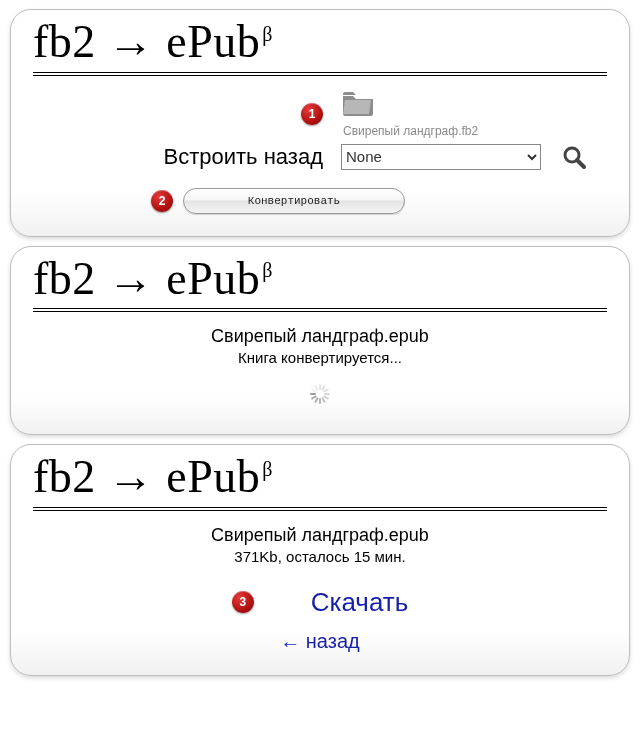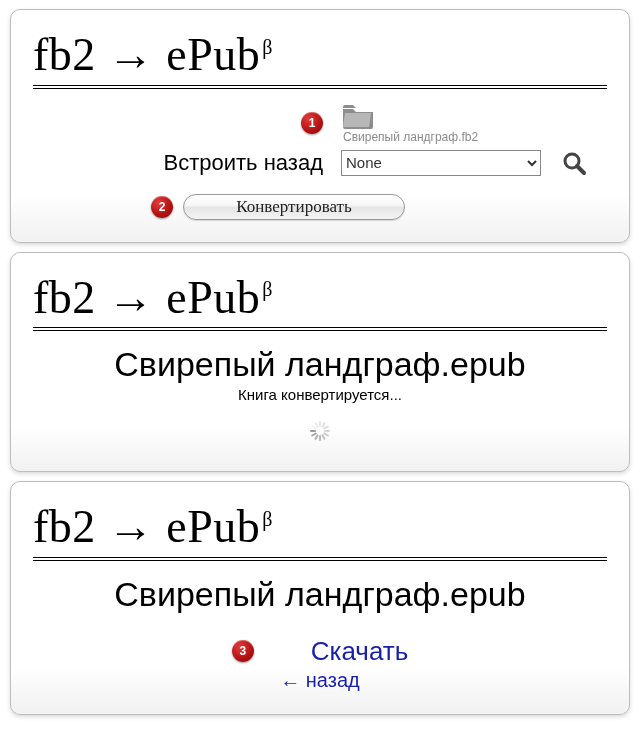--- a/index.html
+++ b/index.html
@@ -10,24 +10,24 @@
     color: #000;
   }
   .page {
     width: 640px;
     margin: 0 auto;
     box-sizing: border-box;
   }
   .panel {
     margin: 9px 10px;
     border: 1px solid #bdbdbd;
-    border-radius: 10px;
+    border-radius: 21px;
     background: linear-gradient(#ffffff 0%, #ffffff 80%, #f1f1f1 100%);
     box-shadow: 0 2px 4px rgba(0,0,0,0.15);
-    padding: 20px 22px 22px 22px;
+    padding: 7px 22px 22px 22px;
     box-sizing: border-box;
   }
   .title {
     font-family: Georgia, 'Times New Roman', serif;
     font-size: 46px;
     line-height: 1.1;
     letter-spacing: 0.5px;
     margin: 0 0 4px 0;
   }
   .title sup {
@@ -75,21 +75,21 @@
   }
   .file-col {
     display: flex;
     flex-direction: column;
     align-items: flex-start;
   }
   .filename {
     font-family: Arial, Helvetica, sans-serif;
     font-size: 12px;
     color: #8a8a8a;
-    margin-top: 1px;
+    margin-top: 8px;
     margin-left: 2px;
   }
   .folder-icon svg {
     display: block;
   }
   .font-row .label-col {
     font-size: 22px;
   }
   .select-wrap {
     display: flex;
@@ -119,33 +119,33 @@
   .pill-button {
     display: inline-flex;
     align-items: center;
     justify-content: center;
     width: 220px;
     height: 24px;
     border-radius: 14px;
     border: 1px solid #999;
     background: linear-gradient(#ffffff, #f6f6f6 45%, #e4e4e4 50%, #f4f4f4 100%);
     box-shadow: inset 0 1px 0 #fff, 0 1px 1px rgba(0,0,0,0.15);
-    font-family: Liberation Serif, serif;
-    font-size: 17px;
+    font-family: Liberation Mono, monospace;
+    font-size: 11px;
     color: #222;
     cursor: pointer;
     user-select: none;
   }
   
   .center-block {
     text-align: center;
   }
   .epub-title {
     font-family: Arial, Helvetica, sans-serif;
-    font-size: 34px;
+    font-size: 18px;
     margin: 6px 0 0 0;
   }
   .sub-line {
     font-family: Arial, Helvetica, sans-serif;
     font-size: 15px;
     margin: 2px 0 0 0;
   }
   .spinner {
     margin: 16px auto 6px auto;
     width: 24px;
@@ -173,21 +173,21 @@
     font-family: Arial, Helvetica, sans-serif;
     font-size: 26px;
     color: #151faa;
     cursor: pointer;
     margin-left: 47px;
   }
   .back-link {
     font-family: Arial, Helvetica, sans-serif;
     font-size: 20px;
     color: #151faa;
-    margin-top: 2px;
+    margin-top: 12px;
     cursor: pointer;
   }
 </style>
 </head>
 <body>
 
 <div class="page">
 
   <div class="panel">
     <div class="title">
@@ -265,20 +265,21 @@
 
   <div class="panel">
     <div class="title">
       <span>fb2</span>
       <span>→</span>
       <span>ePub</span><sup>β</sup>
     </div>
     <hr class="hr">
     <div class="center-block">
       <div class="epub-title">Свирепый ландграф.epub</div>
+      <div class="sub-line">371Kb, осталось 15 мин.</div>
       <div class="action-row">
         <span class="step-badge">3</span>
         <span class="download-link">Скачать</span>
       </div>
       <div class="back-link">← назад</div>
     </div>
   </div>
 
 </div>
 

